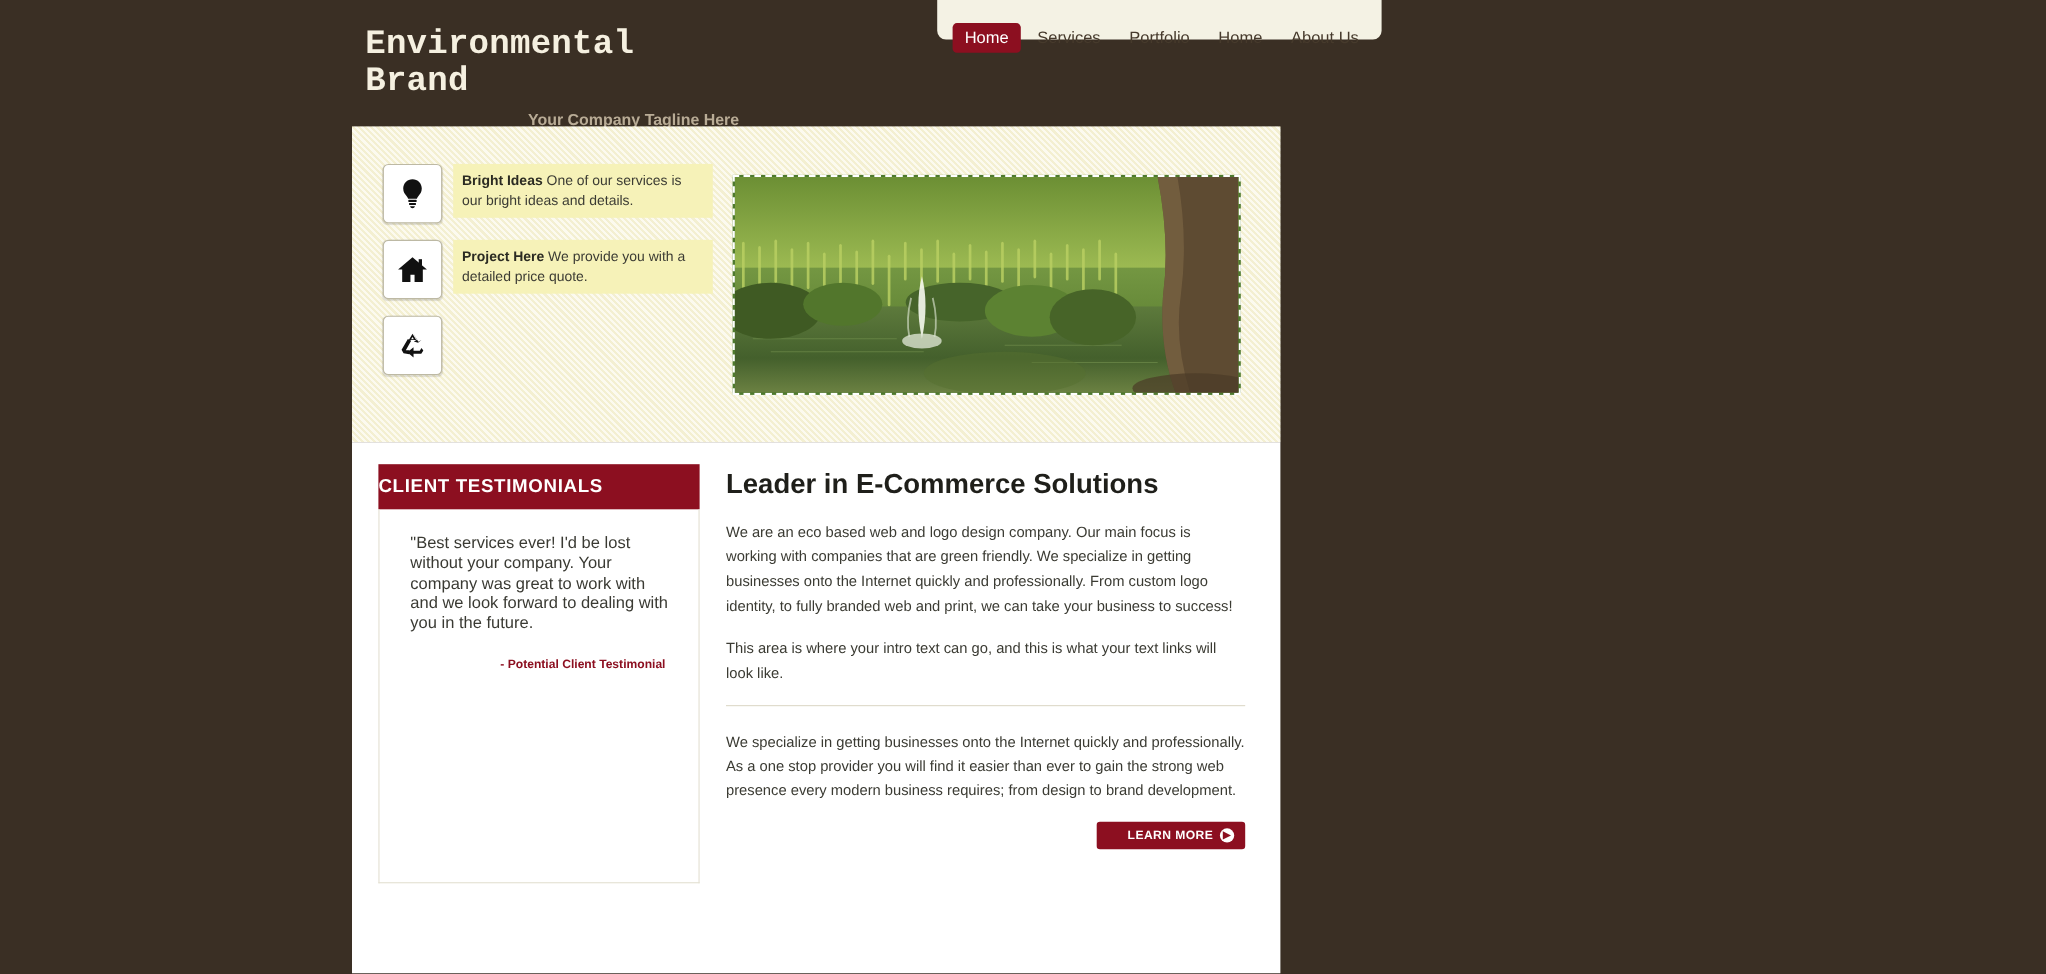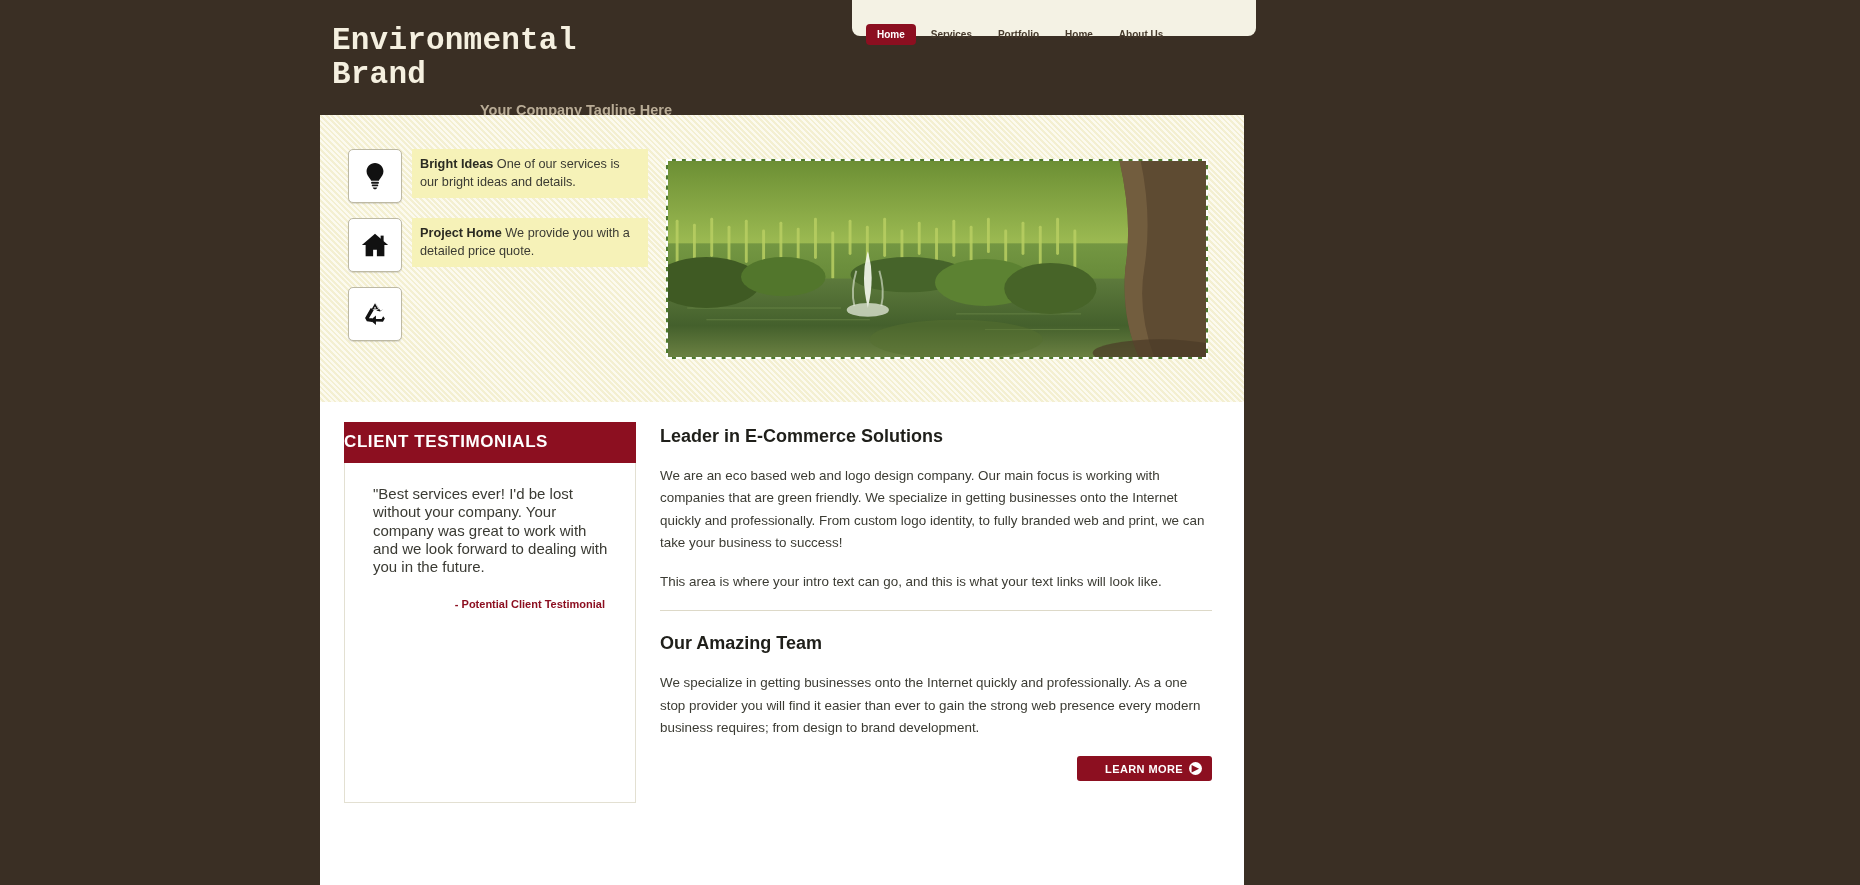--- a/index.html
+++ b/index.html
@@ -57,40 +57,40 @@
     height: 36px;
     background: #f4f2e4;
     border-bottom-left-radius: 8px;
     border-bottom-right-radius: 8px;
     display: flex;
     align-items: center;
     padding: 0 14px;
     gap: 4px;
   }
   .nav-item {
-    font-size: 10px;
-    font-weight: bold;
+    font-size: 15px;
+    font-weight: normal;
     color: #463a2c;
     padding: 5px 11px;
     border-radius: 4px;
     cursor: pointer;
     white-space: nowrap;
     margin-top: 32px;
   }
   .nav-item.active {
     background: #8c0f20;
     color: #ffffff;
   }
 
   
   .content-wrap {
     position: absolute;
     left: 320px;
     top: 115px;
-    width: 924px;
+    width: 844px;
     bottom: 0;
     border-radius: 10px;
   }
   .feature-strip {
     background: #f8f5dc;
     background-image: repeating-linear-gradient(
       45deg,
       rgba(255,255,255,0.55) 0px,
       rgba(255,255,255,0.55) 2px,
       rgba(238,232,196,0.45) 2px,
@@ -187,21 +187,21 @@
     color: #8c0f20;
     margin-top: 18px;
     padding-right: 8px;
   }
 
   .article {
     flex: 1;
     padding-top: 4px;
   }
   .article h2 {
-    font-size: 18px;
+    font-size: 25px;
     color: #1f1f1a;
     margin: 0 0 18px 0;
     font-weight: bold;
   }
   .article p {
     font-size: 13.4px;
     line-height: 1.66;
     color: #3b3b33;
     margin: 0 0 17px 0;
   }
@@ -277,21 +277,21 @@
         </div>
 
         <div class="feature-row">
           <div class="feature-icon">
             <svg viewBox="0 0 32 32" width="30" height="30" aria-hidden="true">
               <path fill="#111" d="M16 4L2 16h4v12h8v-7h4v7h8V16h4L16 4z"></path>
               <rect fill="#111" x="22" y="6" width="3.2" height="6"></rect>
             </svg>
           </div>
           <div class="feature-text">
-            <b>Project Home</b>
+            <b>Project Here</b>
             <span>We provide you with a detailed price quote.</span>
           </div>
         </div>
 
         <div class="feature-row">
           <div class="feature-icon">
             <svg viewBox="0 0 32 32" width="30" height="30" aria-hidden="true">
               <path fill="#111" d="M16 3.2l4.3 7.4-3 1.7 4.1 1.1 3.3-2.6-3 1.6L16 3.2z"></path>
               <path fill="#111" d="M16 4.6l3.6 6.2-7.2 0L16 4.6zm0 3.3l-1.3 2.2h2.6L16 7.9z"></path>
               <path fill="#111" d="M7.3 23.6l-1.9-3.3 6.1-10.6 3.2 1.9-5.2 9h3.5v3.9l-5.7-.9z"></path>
@@ -389,21 +389,20 @@
         </div>
       </div>
 
       <div class="article">
         <h2>Leader in E-Commerce Solutions</h2>
         <p>We are an eco based web and logo design company. Our main focus is working with companies that are green friendly. We specialize in getting businesses onto the Internet quickly and professionally. From custom logo identity, to fully branded web and print, we can take your business to success!</p>
         <p>This area is where your intro text can go, and this is what your text links will look like.</p>
 
         <div class="divider"></div>
 
-        <h2>Our Amazing Team</h2>
         <p>We specialize in getting businesses onto the Internet quickly and professionally. As a one stop provider you will find it easier than ever to gain the strong web presence every modern business requires; from design to brand development.</p>
 
         <div class="btn-row">
           <span class="learn-more">
             <span>LEARN MORE</span>
             <span class="arrow">▶</span>
           </span>
         </div>
       </div>
 

